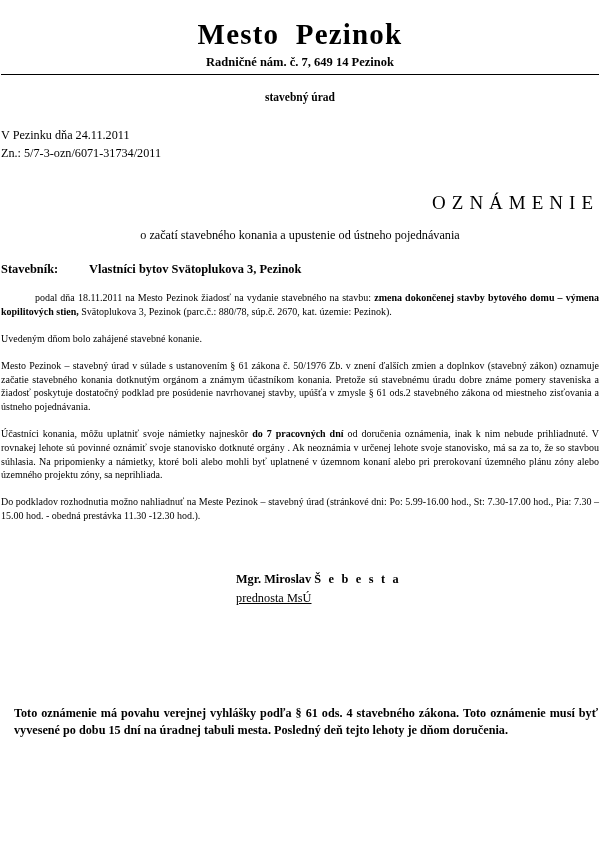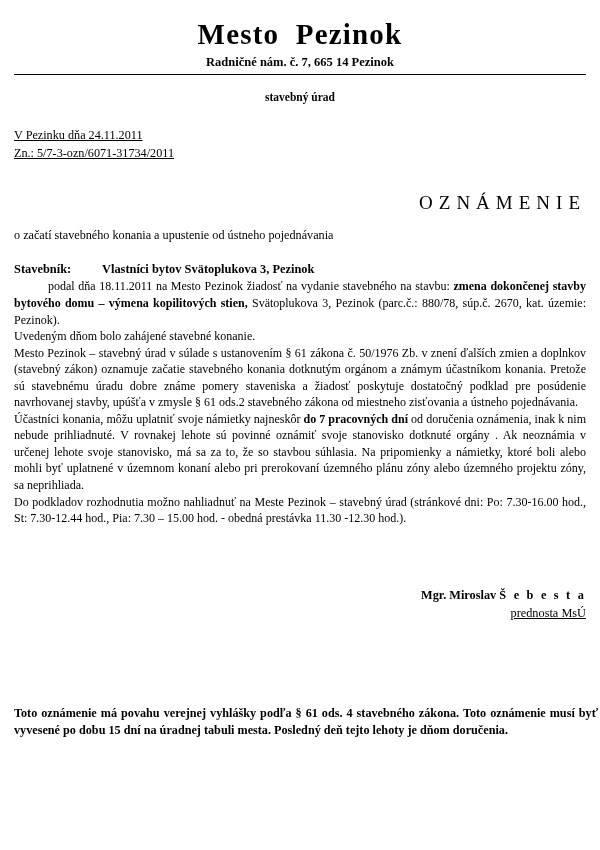--- a/index.html
+++ b/index.html
@@ -12,21 +12,21 @@
     height: 850px;
     font-family: "Liberation Serif", "DejaVu Serif", serif;
     color: #000000;
     position: relative;
     overflow: hidden;
   }
   .page {
     width: 600px;
     height: 850px;
     box-sizing: border-box;
-    padding: 0 14px;
+    padding: 0 1px;
     position: relative;
   }
   
   .letterhead {
     text-align: center;
     padding-top: 18px;
   }
   .org-title {
     font-size: 29px;
     font-weight: bold;
@@ -51,58 +51,58 @@
     font-size: 11.5px;
     font-weight: bold;
     margin: 16px;
     line-height: 1.2;
   }
   
   .meta {
     margin-top: 22px;
     font-size: 12.2px;
     line-height: 1.45;
-    text-decoration: underline;
   }
   .meta div { white-space: nowrap; }
   
   .doc-title {
     text-align: right;
     font-size: 19px;
     letter-spacing: 6px;
     margin-top: 30px;
     line-height: 1.2;
   }
   .doc-subtitle {
+    text-align: center;
     font-size: 12.2px;
     margin-top: 13px;
     line-height: 1.2;
   }
   
   .parties {
     margin-top: 18px;
     font-size: 12.4px;
     font-weight: bold;
     line-height: 1.42;
   }
   .parties .row { display: block; white-space: nowrap; }
   .parties .lbl { display: inline-block; min-width: 88px; }
   
   p.body {
     text-align: justify;
-    font-size: 12px;
+    font-size: 10px;
     line-height: 1.38;
-    margin: 0 0 0 0;
+    margin: 13px 0 0 0;
   }
   p.body.indent { text-indent: 34px; }
   p.body b { font-weight: bold; }
   
   .signature {
-    margin-top: 60px;
-    text-align: right;
+    margin-top: 48px;
+    text-align: left;
     font-size: 12.3px;
     line-height: 1.45;
     padding-left: 235px;
   }
   .sig-name {
     font-weight: bold;
   }
   .sig-spaced { letter-spacing: 2.2px; }
   .sig-role { margin-top: 1px; text-decoration: underline; }
   
@@ -117,21 +117,21 @@
     line-height: 1.38;
   }
 </style>
 </head>
 <body>
 
 <div class="page">
 
   <div class="letterhead">
     <div class="org-title">Mesto  Pezinok</div>
-    <div class="org-address">Radničné nám. č. 7, 665 14 Pezinok</div>
+    <div class="org-address">Radničné nám. č. 7, 649 14 Pezinok</div>
     <hr class="rule">
     <div class="org-dept">stavebný úrad</div>
   </div>
 
   <div class="meta">
     <div>V Pezinku dňa 24.11.2011</div>
     <div>Zn.: 5/7-3-ozn/6071-31734/2011</div>
   </div>
 
   <div class="doc-title">OZNÁMENIE</div>
@@ -142,21 +142,21 @@
   </div>
 
   <p class="body indent"><span>podal dňa 18.11.2011 na Mesto Pezinok žiadosť na vydanie stavebného  na stavbu:</span> <b>zmena dokončenej stavby bytového domu – výmena kopilitových stien,</b> <span>Svätoplukova 3, Pezinok  (parc.č.: 880/78, súp.č. 2670, kat. územie: Pezinok).</span></p>
 
   <p class="body">Uvedeným dňom bolo zahájené stavebné konanie.</p>
 
   <p class="body">Mesto Pezinok – stavebný úrad v súlade  s ustanovením § 61 zákona č. 50/1976 Zb. v znení ďalších zmien  a doplnkov (stavebný zákon) oznamuje začatie stavebného konania  dotknutým orgánom a známym účastníkom konania. Pretože sú stavebnému úradu dobre známe pomery staveniska a žiadosť poskytuje  dostatočný podklad pre posúdenie navrhovanej stavby, upúšťa  v zmysle § 61 ods.2 stavebného zákona od miestneho zisťovania a ústneho pojednávania.</p>
 
   <p class="body"><span>Účastníci konania, môžu uplatniť svoje námietky najneskôr</span> <b>do 7 pracovných dní</b> <span>od doručenia oznámenia, inak   k nim nebude prihliadnuté. V rovnakej lehote sú povinné oznámiť svoje stanovisko dotknuté orgány . Ak neoznámia  v určenej lehote svoje stanovisko, má sa za to, že so stavbou  súhlasia. Na pripomienky a námietky, ktoré boli alebo mohli byť  uplatnené v územnom konaní alebo pri prerokovaní územného plánu  zóny alebo územného projektu zóny, sa neprihliada.</span></p>
 
-  <p class="body">Do podkladov rozhodnutia možno nahliadnuť na Meste Pezinok – stavebný úrad (stránkové dni: Po: 7.30-16.00 hod., St: 7.30-12.44 hod., Pia: 7.30 – 15.00 hod. - obedná prestávka 11.30 -12.30 hod.).</p>
+  <p class="body">Do podkladov rozhodnutia možno nahliadnuť na Meste Pezinok – stavebný úrad (stránkové dni: Po: 5.99-16.00 hod., St: 7.30-17.00 hod., Pia: 7.30 – 15.00 hod. - obedná prestávka 11.30 -12.30 hod.).</p>
 
 
   <div class="signature">
     <div class="sig-name"><span>Mgr. Miroslav </span><span class="sig-spaced">Š e b e s t a</span></div>
     <div class="sig-role">prednosta  MsÚ</div>
   </div>
 
   <div class="footer-notice">Toto oznámenie má povahu verejnej vyhlášky podľa § 61 ods. 4 stavebného zákona. Toto oznámenie musí byť vyvesené po dobu 15 dní na úradnej tabuli  mesta. Posledný deň tejto lehoty je dňom doručenia.</div>
 
 </div>

